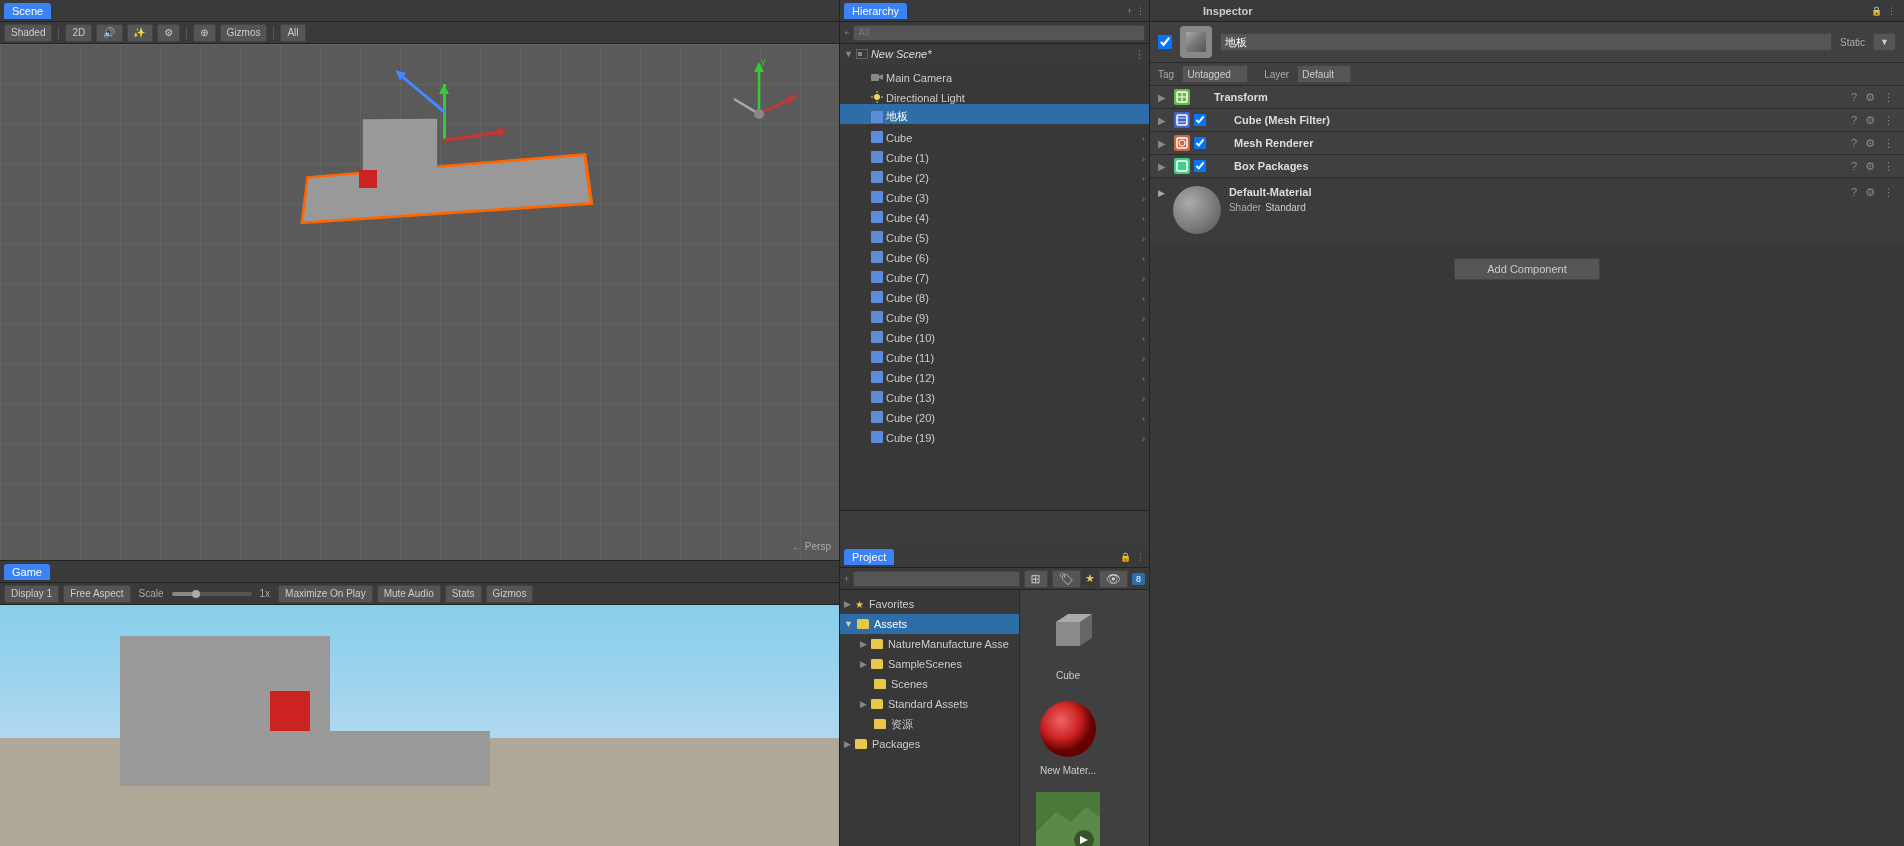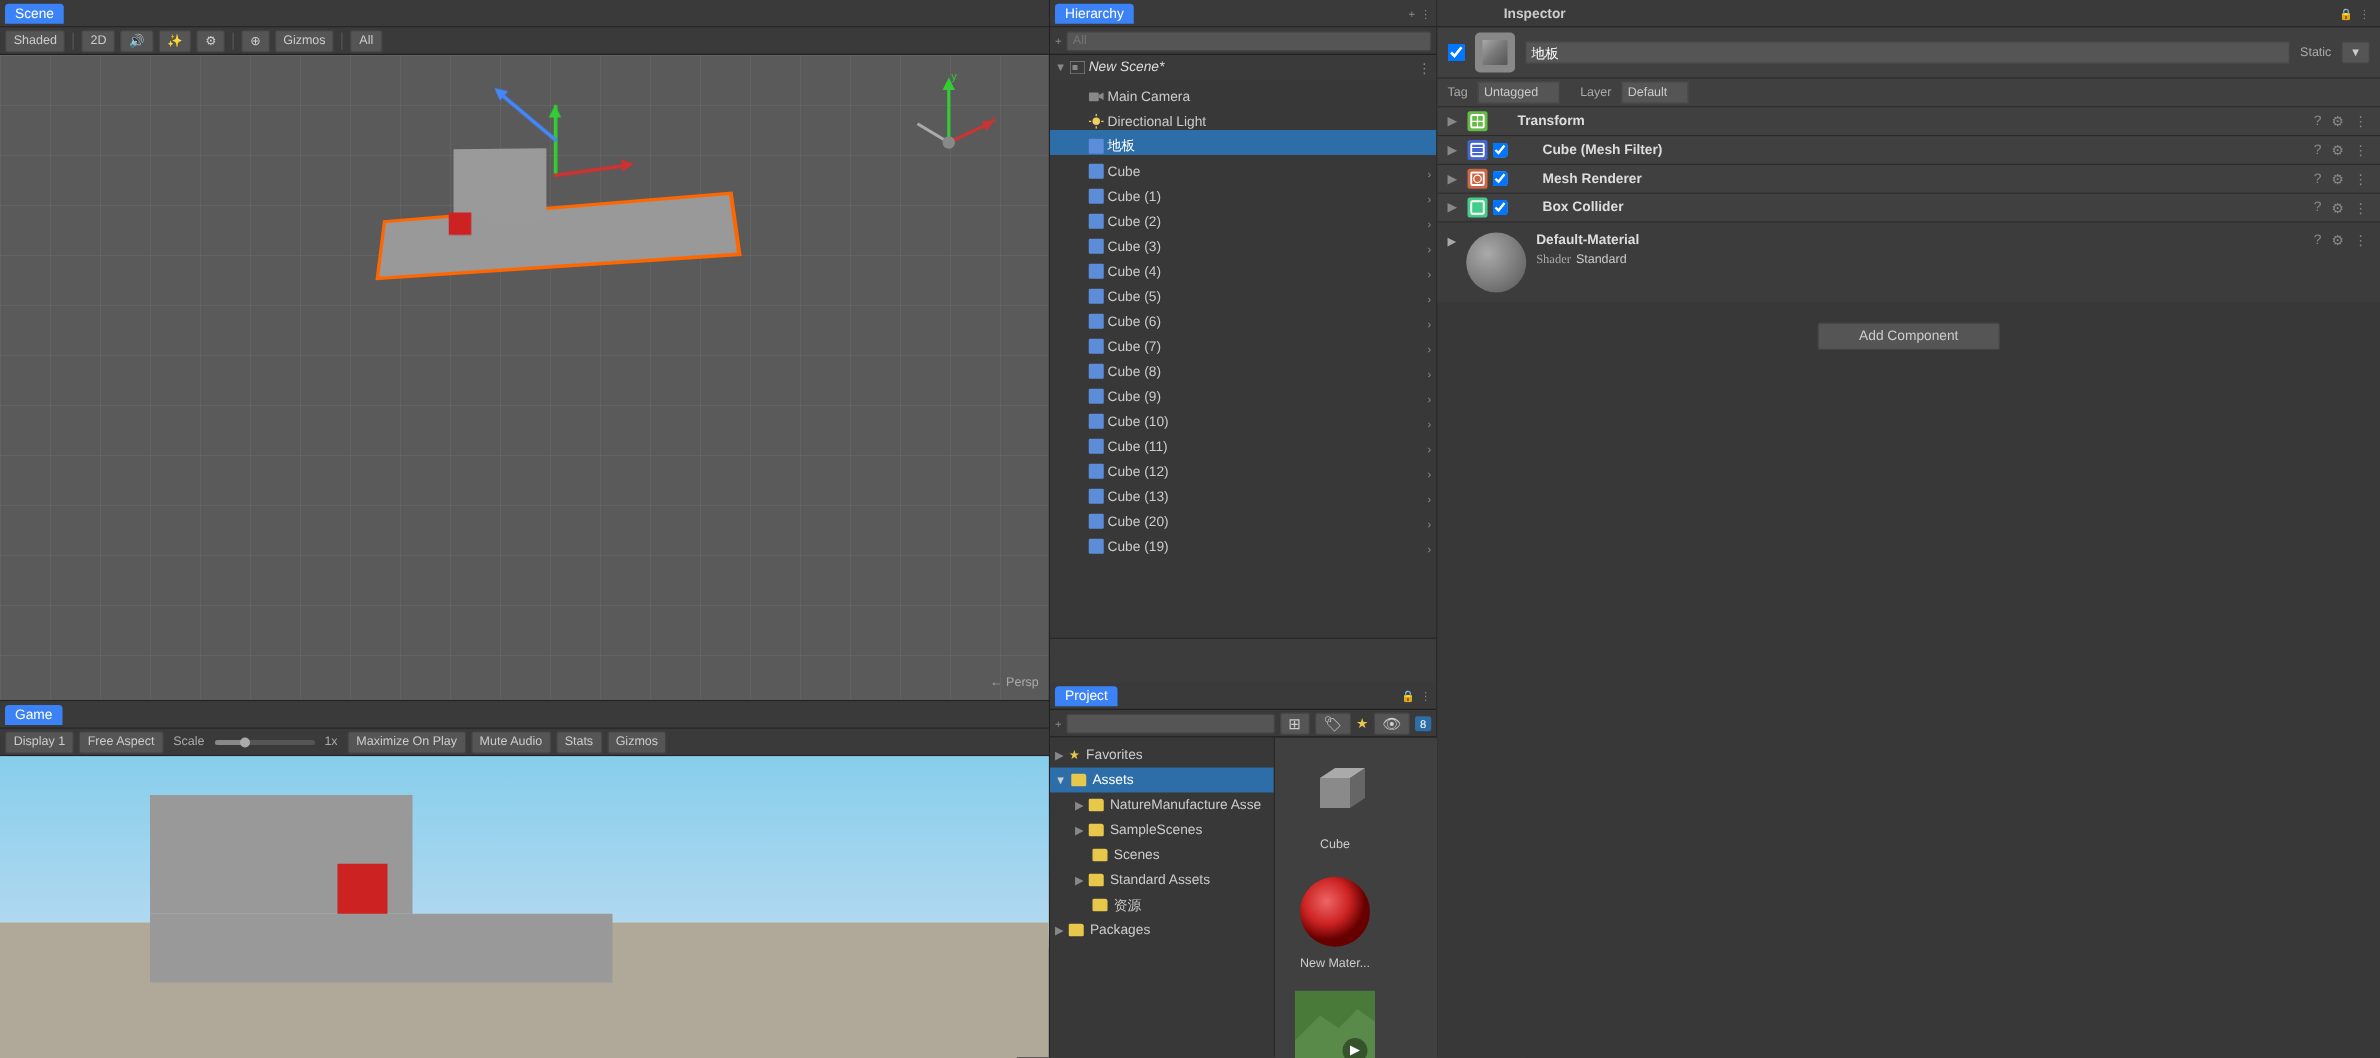--- a/index.html
+++ b/index.html
@@ -496,21 +496,20 @@
 
     .material-shader-row {
       display: flex;
       align-items: center;
       gap: 4px;
     }
 
     .material-shader-label {
       font-size: 10px;
       color: #aaa;
-      font-family: Liberation Serif, serif;
     }
 
     .material-shader-value {
       font-size: 10px;
       color: #ccc;
     }
 
     .add-component-section {
       padding: 16px 8px;
       display: flex;
@@ -606,20 +605,21 @@
       color: #888;
       font-size: 9px;
       cursor: pointer;
       padding: 0;
     }
 
     select {
       appearance: none;
       -webkit-appearance: none;
       cursor: pointer;
+      text-align: center;
     }
 
     .badge-8 {
       background: #2d6ea8;
       color: #fff;
       font-size: 9px;
       padding: 1px 4px;
       border-radius: 2px;
     }
 
@@ -1231,21 +1231,21 @@
 
     <div class="inspector-component">
       <div class="component-header">
         <span class="component-arrow">▶</span>
         <div class="component-icon box-collider-icon">
           <svg width="12" height="12" viewBox="0 0 12 12">
               <rect x="1" y="1" width="10" height="10" rx="1" fill="none" stroke="#fff" stroke-width="1.5"></rect>
             </svg>
         </div>
         <input type="checkbox" checked="" style="width: 12px; height: 12px; margin-right: 4px;">
-        <span class="component-name">Box Collider</span>
+        <span class="component-name">Box Packages</span>
         <div class="component-actions">
           <span class="component-action-btn">?</span>
           <span class="component-action-btn">⚙</span>
           <span class="component-action-btn">⋮</span>
         </div>
       </div>
     </div>
 
     <div class="material-section">
       <div style="display:flex;align-items:flex-start;gap:8px;width:100%;">

